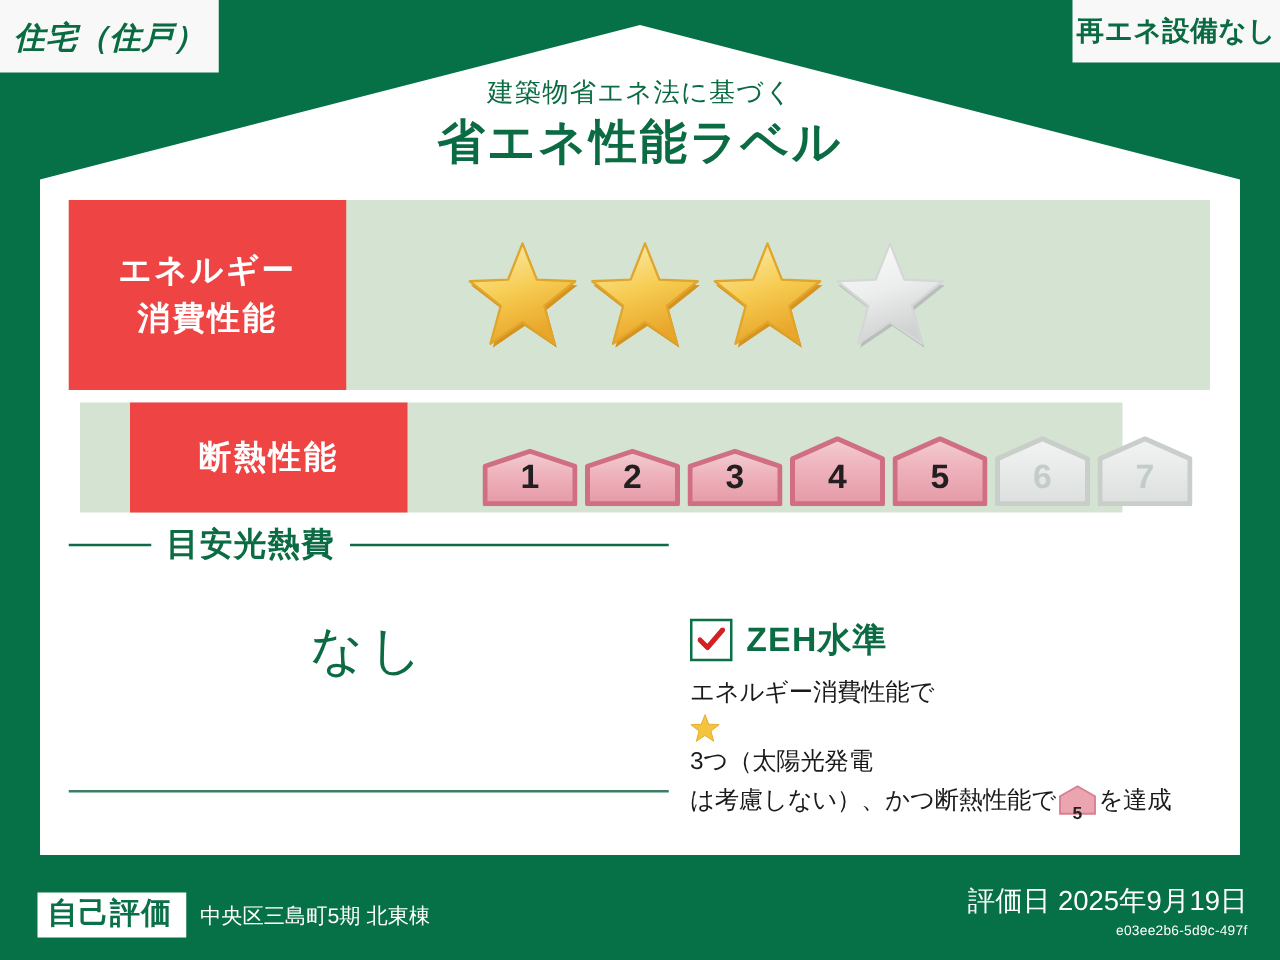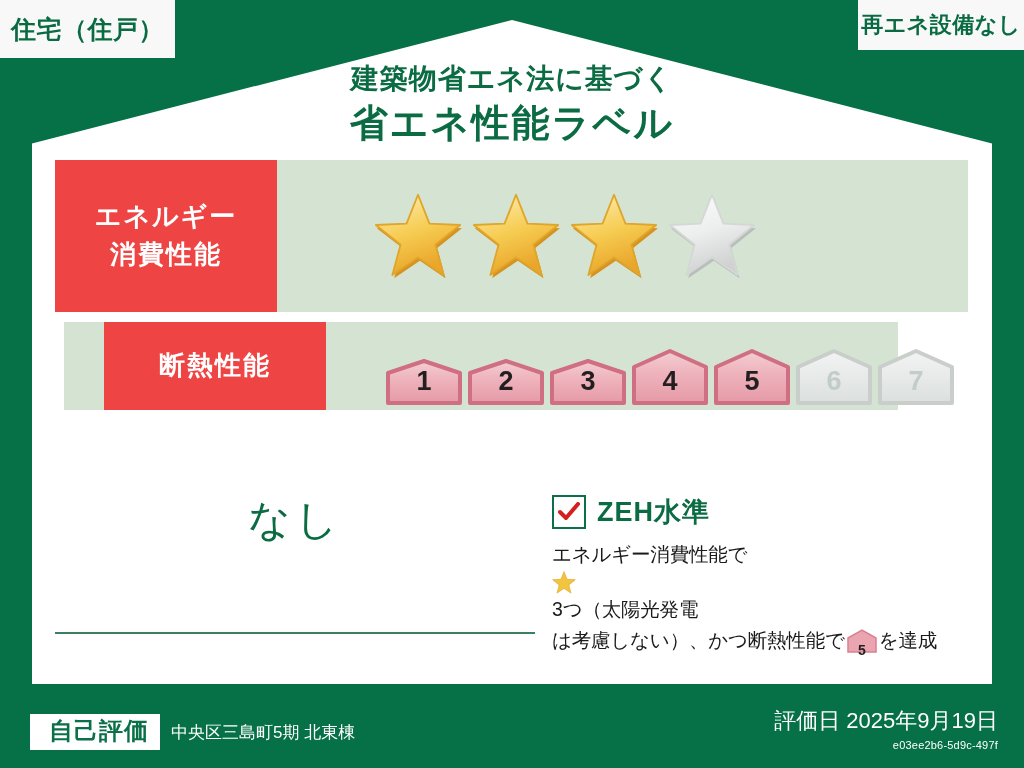--- a/index.html
+++ b/index.html
@@ -34,20 +34,21 @@
     justify-content: center;
     letter-spacing: 0.5px;
     z-index: 40;
   }
   #badge-left {
     left: 0px;
     top: 0px;
     width: 175px;
     height: 58px;
     font-size: 25px;
+    font-style: italic;
   }
   #badge-right {
     right: 0px;
     top: 0px;
     width: 166px;
     height: 50px;
     font-size: 22px;
   }
 
   
@@ -67,22 +68,22 @@
   #title-block {
     position: absolute;
     left: 0;
     right: 0;
     top: 62px;
     text-align: center;
     z-index: 20;
     color: #0b6b42;
   }
   #title-sub {
-    font-size: 28px;
-    font-weight: bold;
+    font-size: 21px;
+    font-weight: normal;
     letter-spacing: 1px;
     line-height: 1.2;
   }
   #title-main {
     font-size: 38px;
     font-weight: bold;
     letter-spacing: 2px;
     line-height: 1.35;
     margin-top: 2px;
   }
@@ -280,21 +281,21 @@
     display: flex;
     align-items: center;
     gap: 11px;
     z-index: 30;
   }
   #self-eval-badge {
     background: #ffffff;
     color: #0a7048;
     font-weight: bold;
     font-size: 24px;
-    padding: 3px 11px 4px 19px;
+    padding: 3px 11px 4px 8px;
     letter-spacing: 1px;
     line-height: 1.2;
   }
   #property-name {
     color: #ffffff;
     font-size: 17px;
     letter-spacing: 0px;
   }
   #footer-right {
     position: absolute;
@@ -477,20 +478,25 @@
                 </linearGradient>
               </defs>
               <polygon points="2,18 38,2 74,18 74,54 2,54" fill="url(#hg6)" stroke="#c9cecb" stroke-width="4" stroke-linejoin="round"></polygon>
             </svg>
             <span class="num">7</span>
           </div>
         </div>
     </div>
   </div>
 
+  <div id="cost-heading">
+    <div class="rule short"></div>
+    <div class="heading-text">目安光熱費</div>
+    <div class="rule"></div>
+  </div>
 
   <div id="cost-value">なし</div>
   <div id="cost-rule-bottom"></div>
 
   <div id="zeh-block">
     <div id="zeh-title-row">
       <div id="zeh-check">
         <svg width="22" height="20" viewBox="0 0 22 20" aria-hidden="true">
           <path d="M2 10 L8 16 L20 2" fill="none" stroke="#d32020" stroke-width="4" stroke-linecap="round" stroke-linejoin="round"></path>
         </svg>

